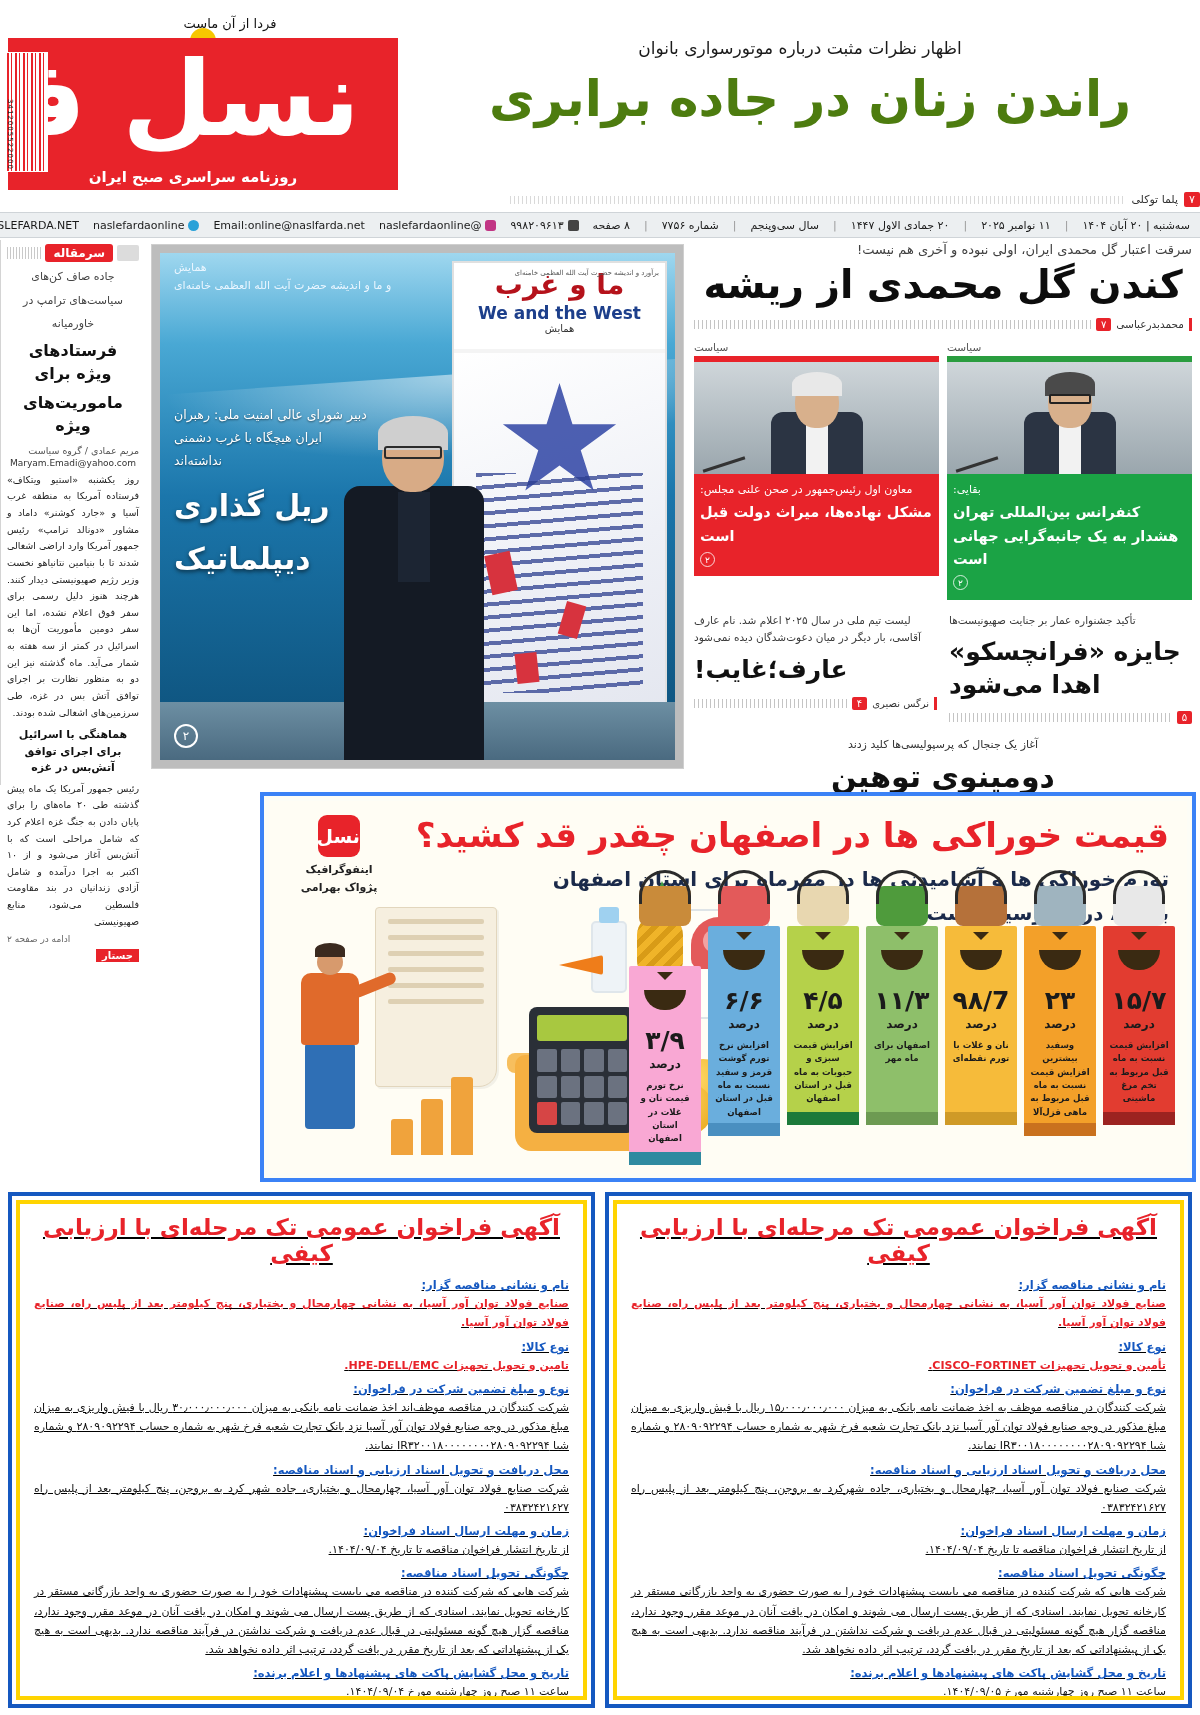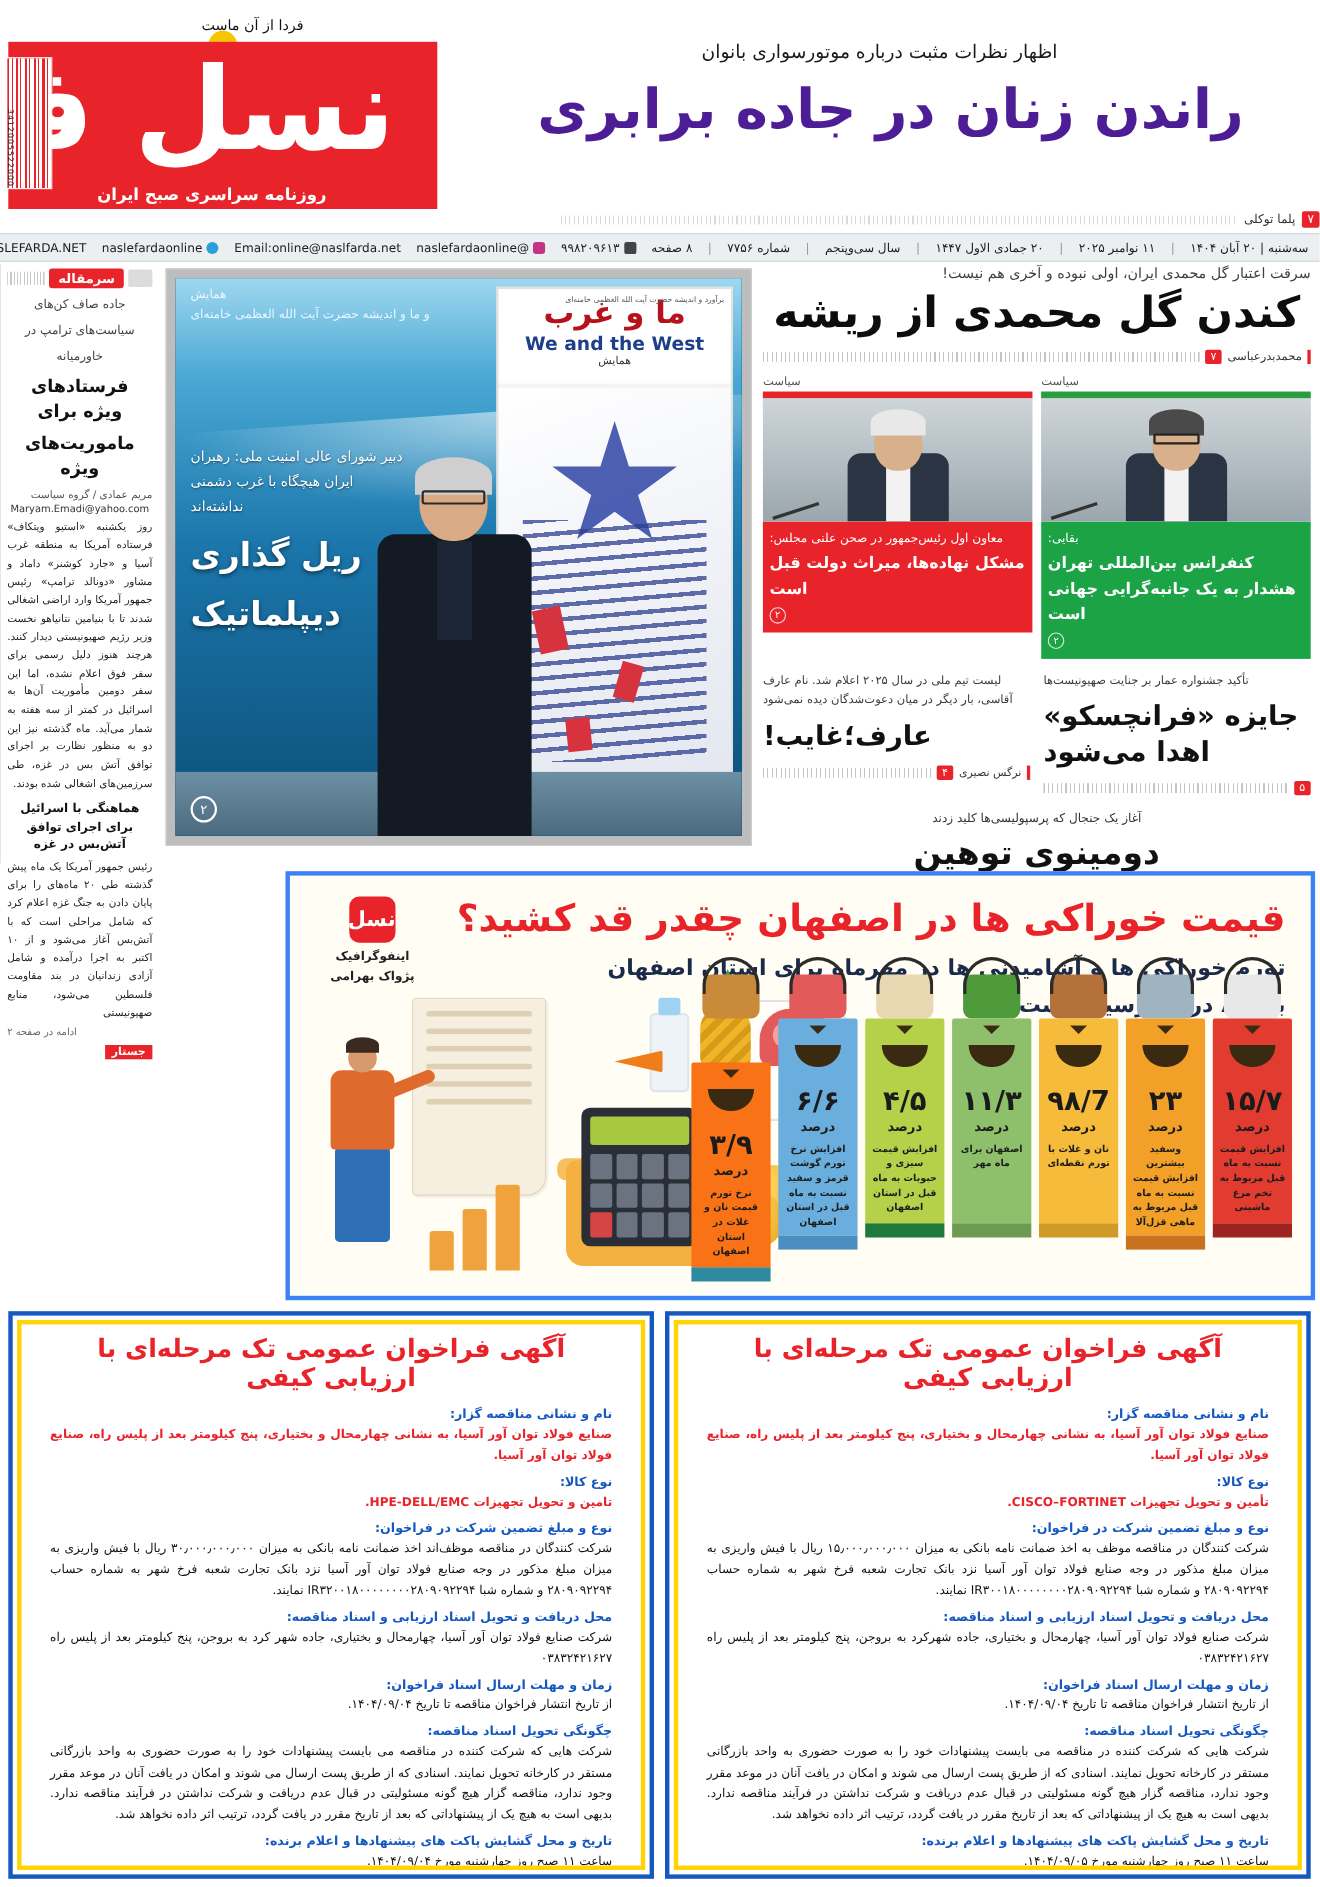--- a/index.html
+++ b/index.html
@@ -46,21 +46,21 @@
     border: 1px solid #fff;
   }
   .barcode-num {
     position: absolute; top: 40px; left: 0px; width: 14px; height: 116px;
     font-size: 7px; color:#222; writing-mode: vertical-rl; letter-spacing: 1px;
   }
 
   .lead-area { position: absolute; top: 38px; right: 0; width: 760px; text-align: left; padding-left: 20px;}
   .kicker-top { font-size: 17px; color: #1a1a1a; margin-bottom: 10px; text-align:center; padding-right:60px;}
   .lead-headline {
-    font-size: 50px; font-weight: bold; color: #4c1d95; line-height: 1.25;
+    font-size: 50px; font-weight: bold; color: #4d7c0f; line-height: 1.25;
     text-align: center; padding-right: 40px; letter-spacing: -1px;
   }
   .page-chip {
     display:inline-block; background:#e8232a; color:#fff; font-size:11px;
     padding:1px 5px; border-radius:2px; vertical-align: middle;
   }
   .byline-row {
     position:absolute; top: 192px; right: 0; width: 700px; display:flex;
     align-items:center; gap:6px; justify-content:flex-end; padding-left:10px;
   }
@@ -322,21 +322,21 @@
              letter-spacing:-1px; }
   .bag-unit { font-size:12px; font-weight:bold; color:#1b1b1b; margin-top:2px; }
   .bag-desc { font-size:8.6px; color:#1b1b1b; line-height:1.55; margin-top:8px;
               padding:0 2px; font-weight:bold;}
   .bag-foot { height:13px; }
 
   
   .tenders { position:absolute; top:1192px; right:8px; width:1184px; height:516px;
              display:flex; gap:10px; }
   .tender { flex:1; border:4px solid #1558c0; background:#fff; padding:0; position:relative; }
-  .tender-inner { position:absolute; inset:4px; border:4px solid #ffd400; padding:10px 26px; overflow:hidden;}
+  .tender-inner { position:absolute; inset:4px; border:4px solid #ffd400; padding:10px 14px; overflow:hidden;text-decoration:underline;}
   .t-title { font-size:23px; font-weight:bold; color:#e8232a; text-align:center;
              margin-bottom:12px; letter-spacing:-.5px; }
   .t-label { font-size:11.5px; font-weight:bold; color:#1558c0; margin-top:7px; }
   .t-text { font-size:11px; color:#111; line-height:1.75; text-align:justify; margin-top:2px; }
   .t-text.bold { font-weight:bold; }
   .t-red { color:#e8232a; font-weight:bold; }
 </style>
 </head>
 <body>
 
@@ -704,21 +704,21 @@
               <div class="bag-unit">درصد</div>
               <div class="bag-desc">افزایش نرخ تورم گوشت قرمز و سفید نسبت به ماه قبل در استان اصفهان</div>
             </div>
             <div class="bag-foot" style="background: rgb(74, 143, 192);"></div>
           </div>
           <div class="bagcol">
             <div class="bag-food">
               <div class="bag-food-blob" style="background: rgb(201, 139, 58);"></div>
               <div class="bag-handle"></div>
             </div>
-            <div class="bag-body" style="background: #f97316; margin-top: 40px;">
+            <div class="bag-body" style="background: #f9a8d4; margin-top: 40px;">
               <div class="bag-eye"></div>
               <div class="bag-mouth"></div>
               <div class="bag-num">۳/۹</div>
               <div class="bag-unit">درصد</div>
               <div class="bag-desc">نرخ تورم قیمت نان و غلات در استان اصفهان</div>
             </div>
             <div class="bag-foot" style="background: rgb(47, 138, 160);"></div>
           </div>
         </div>
     </div>

